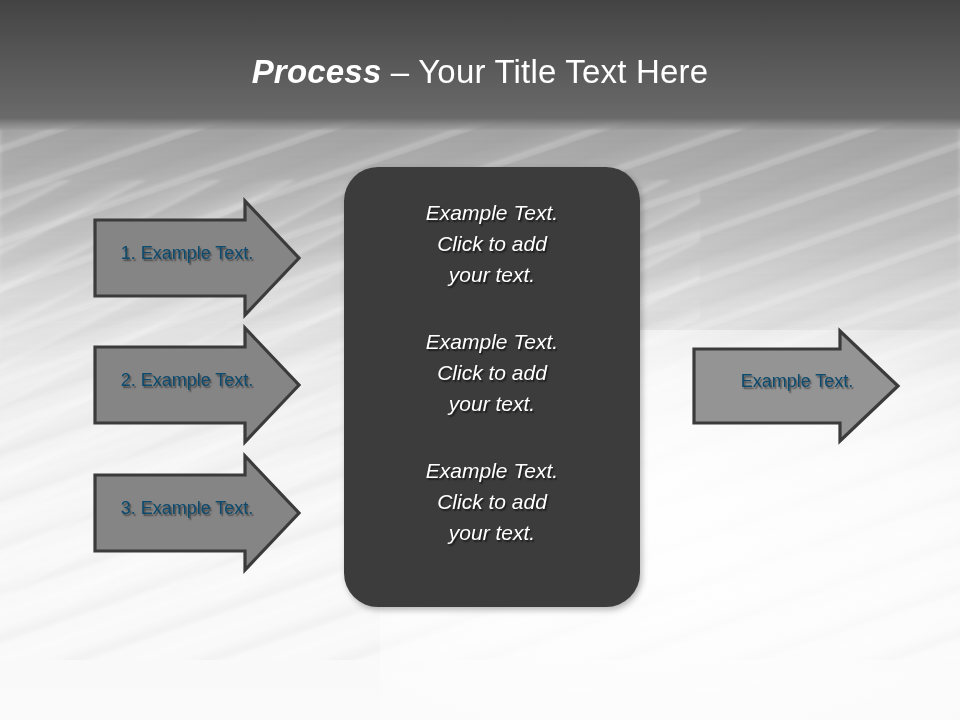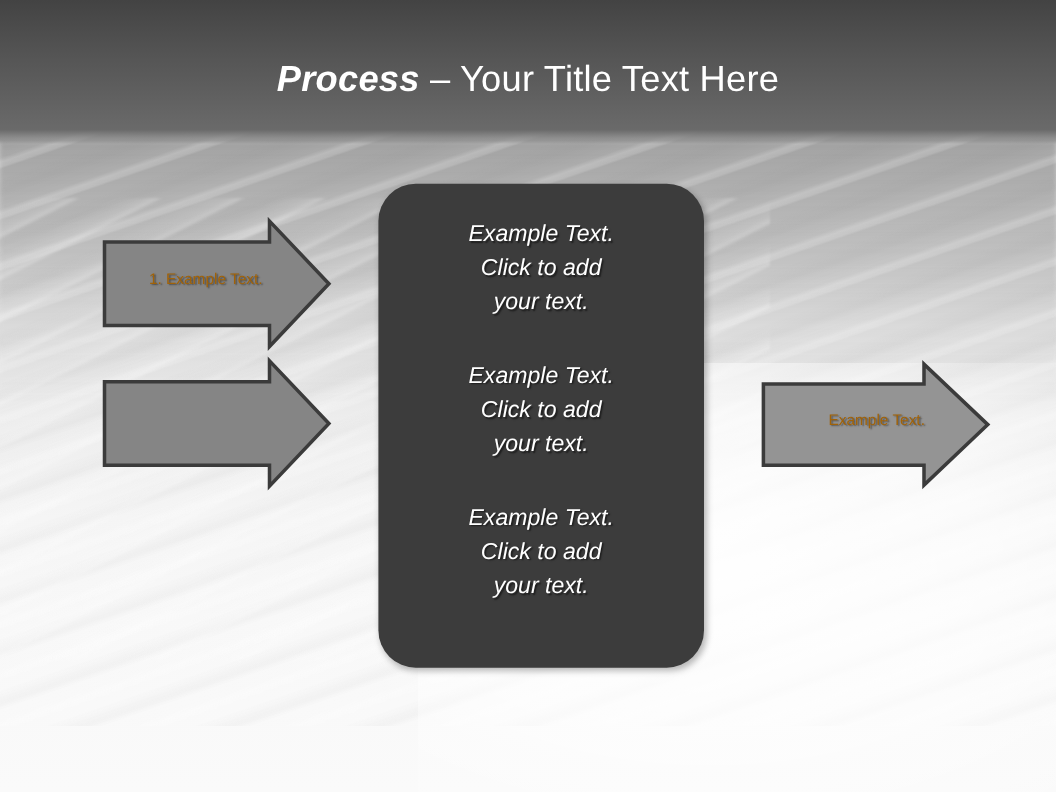--- a/index.html
+++ b/index.html
@@ -139,22 +139,22 @@
   }
   .panel-block + .panel-block { margin-top: 36px; }
 
   
   .arrow {
     position: absolute;
   }
   .arrow svg { display: block; overflow: visible; }
   .arrow-label {
     position: absolute;
-    color: #a16207;
-    font-size: 14px;
+    color: #0c4a6e;
+    font-size: 18px;
     line-height: 20px;
     text-shadow: 1.5px 1.5px 1.5px rgba(0,0,0,0.45);
     white-space: nowrap;
   }
 
   .arrow-left-1 { left: 93px; top: 199px; }
   .arrow-left-2 { left: 93px; top: 326px; }
   .arrow-left-3 { left: 93px; top: 454px; }
   .arrow-right  { left: 692px; top: 329px; }
 
@@ -191,22 +191,29 @@
     <svg width="210" height="118" viewBox="0 0 210 118">
       <polygon points="2,21 152,21 152,2 206,59 152,116 152,97 2,97" fill="#858585" stroke="#3b3b3b" stroke-width="3.2" stroke-linejoin="miter"></polygon>
     </svg>
     <span class="arrow-label">1. Example Text.</span>
   </div>
 
   <div class="arrow arrow-left-2">
     <svg width="210" height="118" viewBox="0 0 210 118">
       <polygon points="2,21 152,21 152,2 206,59 152,116 152,97 2,97" fill="#858585" stroke="#3b3b3b" stroke-width="3.2" stroke-linejoin="miter"></polygon>
     </svg>
-  </div>
-
+    <span class="arrow-label">2. Example Text.</span>
+  </div>
+
+  <div class="arrow arrow-left-3">
+    <svg width="210" height="118" viewBox="0 0 210 118">
+      <polygon points="2,21 152,21 152,2 206,59 152,116 152,97 2,97" fill="#858585" stroke="#3b3b3b" stroke-width="3.2" stroke-linejoin="miter"></polygon>
+    </svg>
+    <span class="arrow-label">3. Example Text.</span>
+  </div>
 
   <div class="center-panel">
     <div class="panel-block">Example Text.
 Click  to add
 your text.</div>
     <div class="panel-block">Example Text.
 Click  to add
 your text.</div>
     <div class="panel-block">Example Text.
 Click  to add

